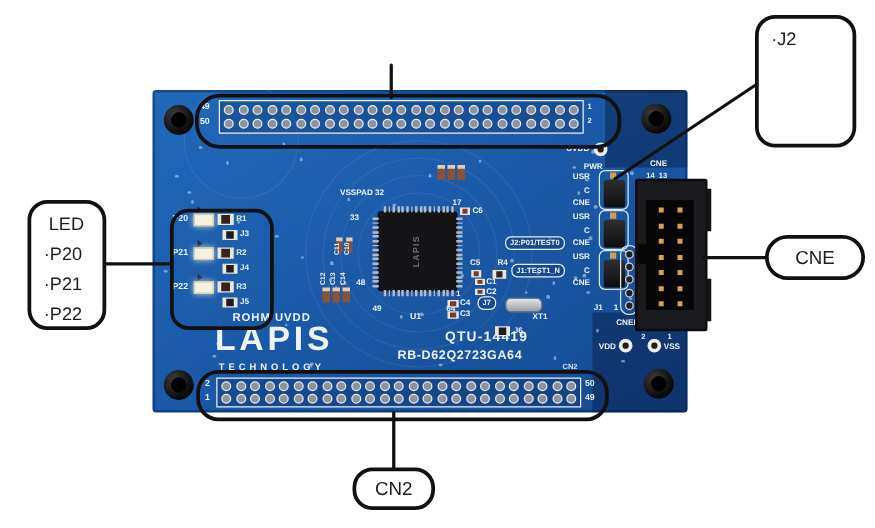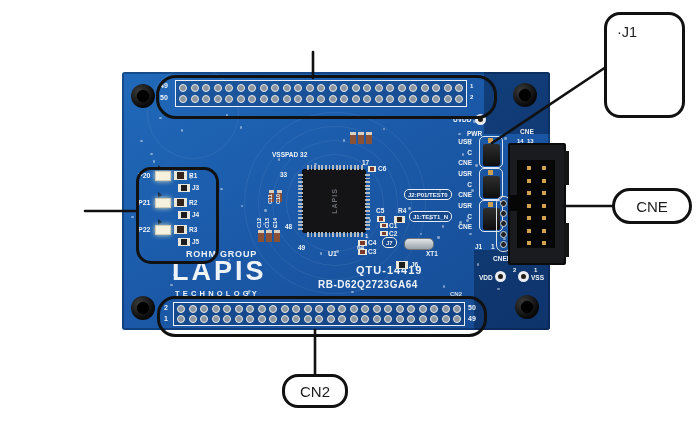--- a/index.html
+++ b/index.html
@@ -296,21 +296,21 @@
     <span class="t fs65" style="left:70px;top:140px;">J4</span>
 
     <span class="t fs7" style="left:16px;top:154px;">P22</span>
     <span class="dmark" style="left:36px;top:147px;"></span>
     <div class="led" style="left:33px;top:153px;"></div>
     <div class="res" style="left:52px;top:153px;"></div>
     <span class="t fs65" style="left:67px;top:155px;">R3</span>
     <div class="jcomp" style="left:56px;top:166px;"></div>
     <span class="t fs65" style="left:70px;top:167px;">J5</span>
 
-    <span class="t fs9" style="left:64px;top:178px;">ROHM GROUP</span>
+    <span class="t fs9" style="left:64px;top:178px;">ROHM UVDD</span>
     <span class="t" style="left:50px;top:186px;font-size:27px;letter-spacing:3px;">LAPIS</span>
     <span class="t" style="left:53px;top:218px;font-size:7.5px;letter-spacing:3.2px;">TECHNOLOGY</span>
     <span class="t" style="left:234px;top:193px;font-size:11px;letter-spacing:1px;">QTU-14419</span>
     <span class="t" style="left:196px;top:208px;font-size:10px;letter-spacing:.5px;">RB-D62Q2723GA64</span>
 
     <div class="mcu">
       <span class="mark">LAPIS</span>
     <span class="mpin s0" style="left: 4px;"></span>
         <span class="mpin s0" style="left: 7.6px;"></span>
         <span class="mpin s0" style="left: 11.2px;"></span>
@@ -494,23 +494,29 @@
   <svg class="lines" width="700" height="422">
     <line x1="313" y1="52" x2="313" y2="78" stroke="#111" stroke-width="2.6" stroke-linecap="round"></line>
     <line x1="606" y1="67" x2="492" y2="143" stroke="#111" stroke-width="2.6" stroke-linecap="round"></line>
     <line x1="85" y1="211" x2="137" y2="211" stroke="#111" stroke-width="2.6" stroke-linecap="round"></line>
     <line x1="563" y1="206" x2="613" y2="206" stroke="#111" stroke-width="2.6" stroke-linecap="round"></line>
     <line x1="315" y1="330" x2="315" y2="375" stroke="#111" stroke-width="2.6" stroke-linecap="round"></line>
   </svg>
 
 
   <div class="callout clist" style="left:604px;top:12px;width:81px;height:106px;">
-    <div>·J1</div>
+    <div>·J2</div>
   </div>
 
+  <div class="callout clist" style="left:22px;top:160px;width:63px;height:104px;">
+    <div class="ttl">LED</div>
+    <div>·P20</div>
+    <div>·P21</div>
+    <div>·P22</div>
+  </div>
 
   <div class="callout center" style="left:612px;top:188px;width:80px;height:36px;border-radius:18px;">
     <span>CNE</span>
   </div>
 
   <div class="callout center" style="left:282px;top:374px;width:66px;height:34px;">
     <span>CN2</span>
   </div>
 
 </div>

